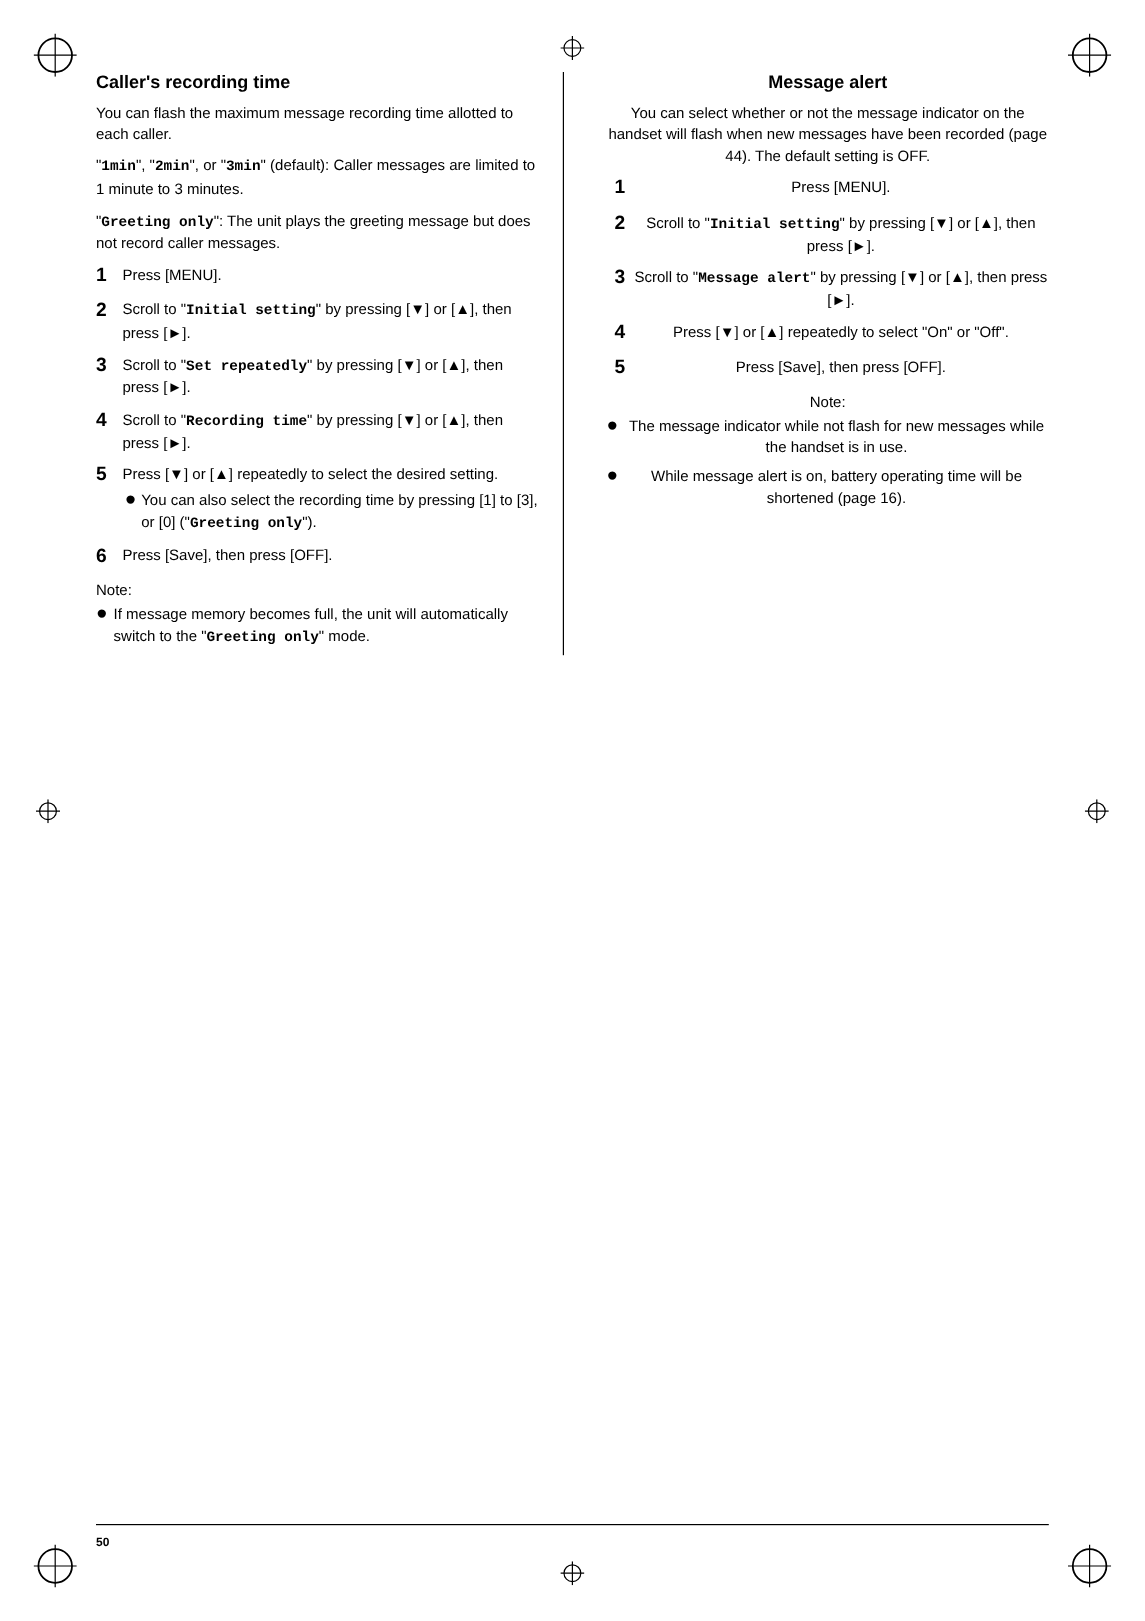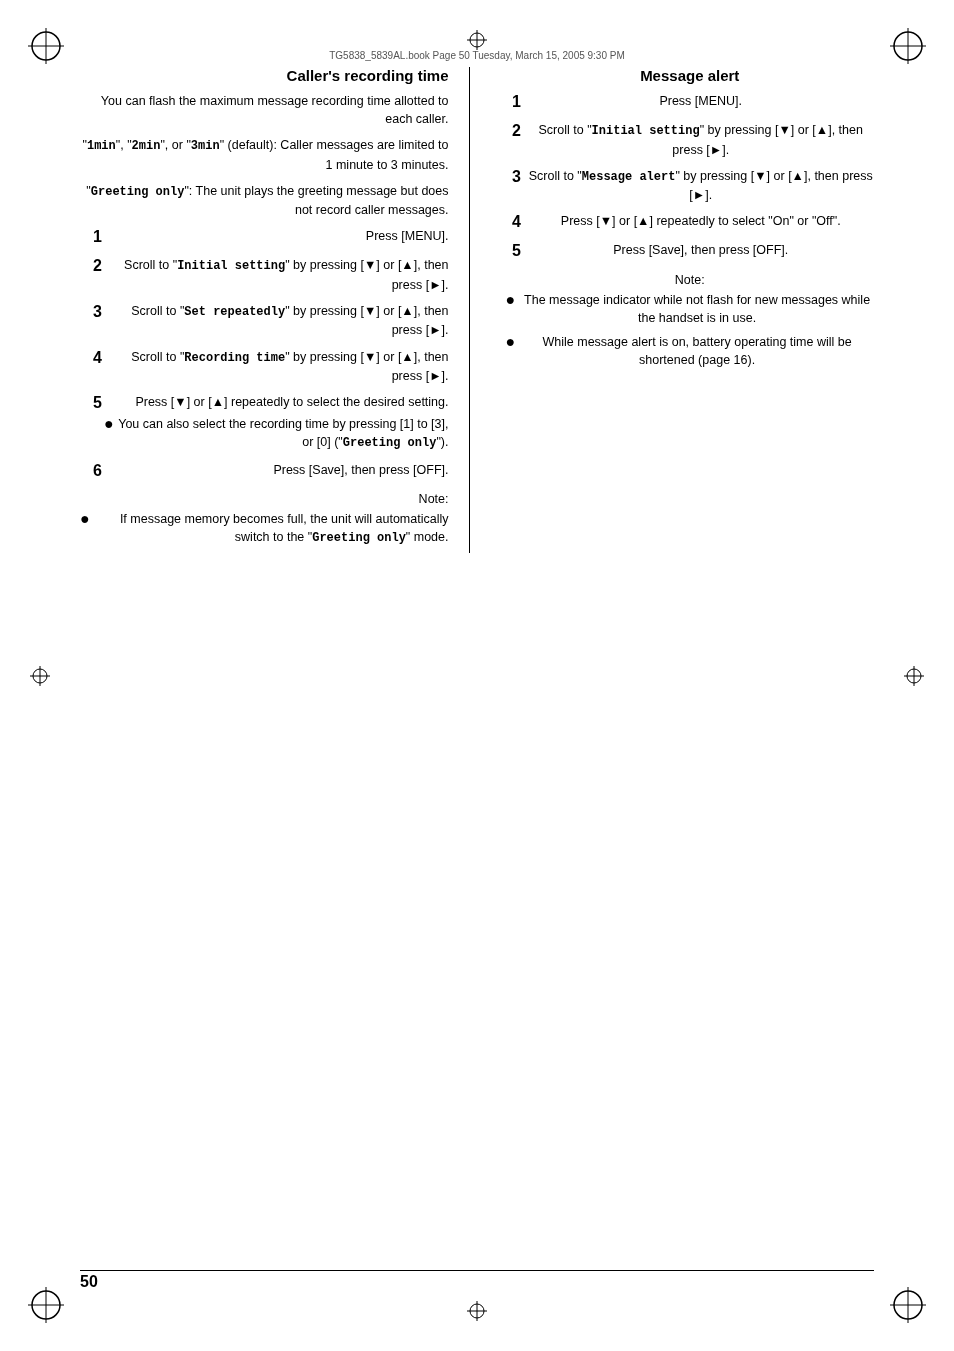--- a/index.html
+++ b/index.html
@@ -59,21 +59,20 @@
     
     .two-col {
       display: flex;
       gap: 30px;
     }
 
     .col-left {
       flex: 1;
       border-right: 1px solid #000;
       padding-right: 20px;
-      text-align: right;
     }
 
     .col-right {
       flex: 1;
       padding-left: 6px;
       text-align: center;
     }
 
     
     .subsection-title {
@@ -164,21 +163,21 @@
     
     .key {
       font-weight: normal;
     }
 
     
     .page-num {
       position: absolute;
       bottom: 60px;
       left: 80px;
-      font-size: 16px;
+      font-size: 10px;
       font-weight: bold;
     }
 
     
     .bottom-divider {
       position: absolute;
       bottom: 80px;
       left: 80px;
       right: 80px;
       height: 1px;
@@ -258,21 +257,20 @@
       </svg>
   </div>
   <div class="crosshair ch-right">
     <svg viewBox="0 0 20 20">
         <circle cx="10" cy="10" r="7" fill="none" stroke="#000" stroke-width="1"></circle>
         <line x1="10" y1="0" x2="10" y2="20" stroke="#000" stroke-width="1"></line>
         <line x1="0" y1="10" x2="20" y2="10" stroke="#000" stroke-width="1"></line>
       </svg>
   </div>
 
-  <div class="header-info">TG5838_5839AL.book  Page 50  Tuesday, March 15, 2005  9:30 PM</div>
 
 
   <div class="two-col">
 
     <div class="col-left">
       <div class="subsection-title">Caller's recording time</div>
 
       <p>You can flash the maximum message recording time allotted to each caller.</p>
 
       <p>
@@ -331,20 +329,21 @@
         <div class="note-item">
           <span class="note-bullet">●</span>
           <span>If message memory becomes full, the unit will automatically switch to the "<span class="mono">Greeting only</span>" mode.</span>
         </div>
       </div>
     </div>
 
     <div class="col-right">
       <div class="subsection-title">Message alert</div>
 
+      <p>You can select whether or not the message indicator on the handset will flash when new messages have been recorded (page 44). The default setting is OFF.</p>
 
       <ol class="steps-list">
         <li class="step-item">
           <span class="step-num">1</span>
           <span class="step-content">
             Press <span class="key">[MENU]</span>.
           </span>
         </li>
         <li class="step-item">
           <span class="step-num">2</span>

